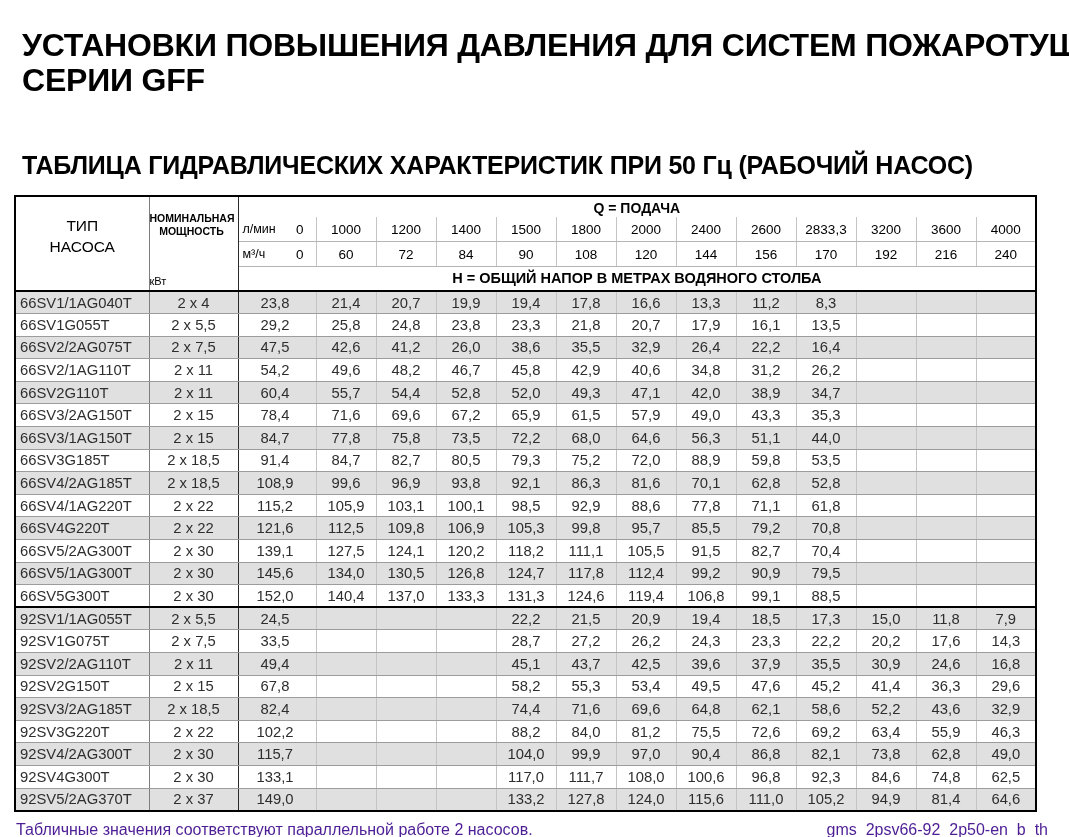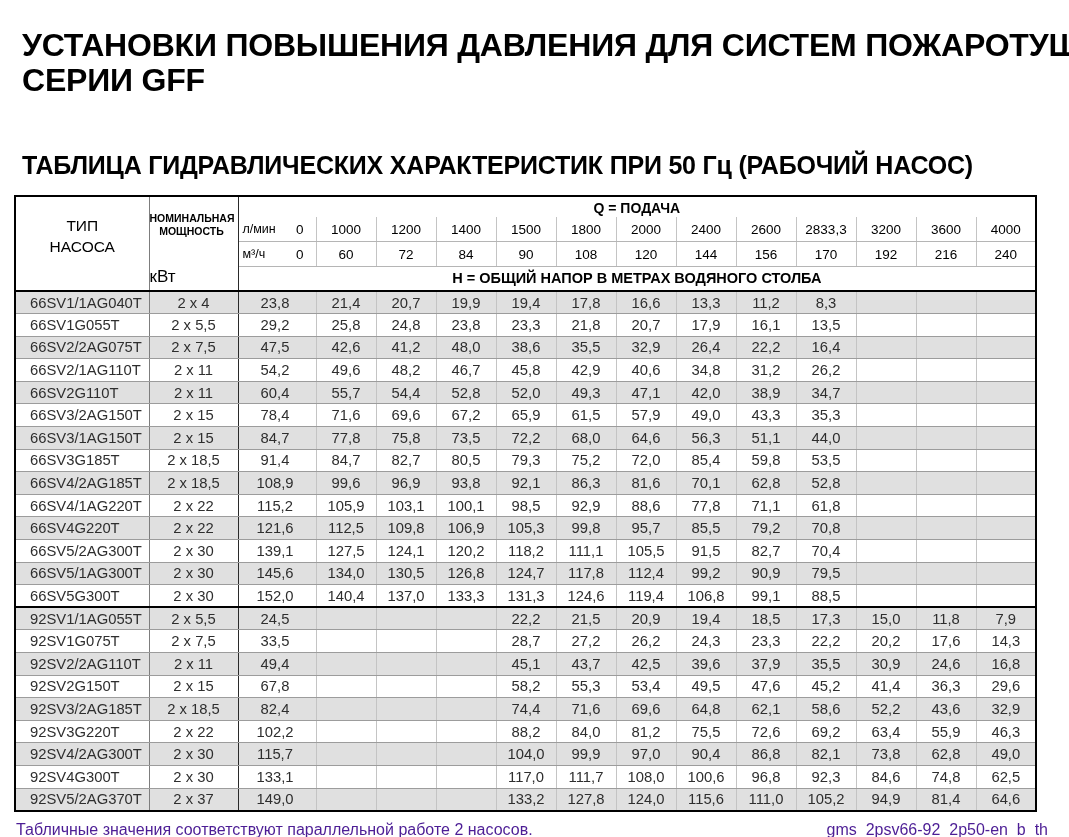--- a/index.html
+++ b/index.html
@@ -61,21 +61,21 @@
     vertical-align: top;
   }
   .power-inner {
     display: flex; flex-direction: column; align-items: flex-start;
     height: 93px; padding-top: 15px;
   }
   .power-label {
     font-weight: bold; font-size: 10.5px; line-height: 1.25;
     text-align: center; width: 84px;
   }
-  .power-unit { margin-top: auto; font-size: 17px; padding-bottom: 3px; }
+  .power-unit { margin-top: auto; font-size: 11px; padding-bottom: 3px; }
 
   tr.hrow1 { height: 21px; }
   th.q-span {
     font-weight: bold; font-size: 14px; text-align: center;
     vertical-align: bottom; padding-bottom: 1px;
   }
   tr.hrow2 th, tr.hrow3 th {
     height: 24px; font-size: 13.5px; text-align: center;
     border-right: 1px solid #c4c4c4;
     border-bottom: 1px solid #b5b5b5;
@@ -103,21 +103,21 @@
     color: #2e2e2e;
     border-right: 1px solid #c4c4c4;
     border-bottom: 1px solid #9c9c9c;
     background: #fff;
     white-space: nowrap;
     vertical-align: middle;
   }
   tbody td:last-child { border-right: none; }
   tbody tr.g td { background: #e0e0e0; }
   tbody tr.section-end td { border-bottom: 2px solid #000; }
-  td.type  { text-align: left; padding-left: 14px; border-right: 1px solid #7d7d7d; }
+  td.type  { text-align: left; padding-left: 4px; border-right: 1px solid #7d7d7d; }
   td.power { text-align: center; border-right: 1px solid #2a2a2a; }
   td.v0    { text-align: right; padding-right: 4px; }
   td.val   { text-align: center; }
 
   
   .foot {
     display: flex; justify-content: space-between; align-items: baseline;
     margin: 9px 21px 0 16px;
     font-size: 16px;
     color: #4c1d95;
@@ -241,21 +241,21 @@
           <td class="val"></td>
           <td class="val"></td>
           <td class="val"></td>
         </tr>
         <tr class="g">
           <td class="type">66SV2/2AG075T</td>
           <td class="power">2 x 7,5</td>
           <td class="val v0">47,5</td>
           <td class="val">42,6</td>
           <td class="val">41,2</td>
-          <td class="val">48,0</td>
+          <td class="val">26,0</td>
           <td class="val">38,6</td>
           <td class="val">35,5</td>
           <td class="val">32,9</td>
           <td class="val">26,4</td>
           <td class="val">22,2</td>
           <td class="val">16,4</td>
           <td class="val"></td>
           <td class="val"></td>
           <td class="val"></td>
         </tr>
@@ -330,21 +330,21 @@
         <tr class="">
           <td class="type">66SV3G185T</td>
           <td class="power">2 x 18,5</td>
           <td class="val v0">91,4</td>
           <td class="val">84,7</td>
           <td class="val">82,7</td>
           <td class="val">80,5</td>
           <td class="val">79,3</td>
           <td class="val">75,2</td>
           <td class="val">72,0</td>
-          <td class="val">85,4</td>
+          <td class="val">88,9</td>
           <td class="val">59,8</td>
           <td class="val">53,5</td>
           <td class="val"></td>
           <td class="val"></td>
           <td class="val"></td>
         </tr>
         <tr class="g">
           <td class="type">66SV4/2AG185T</td>
           <td class="power">2 x 18,5</td>
           <td class="val v0">108,9</td>

